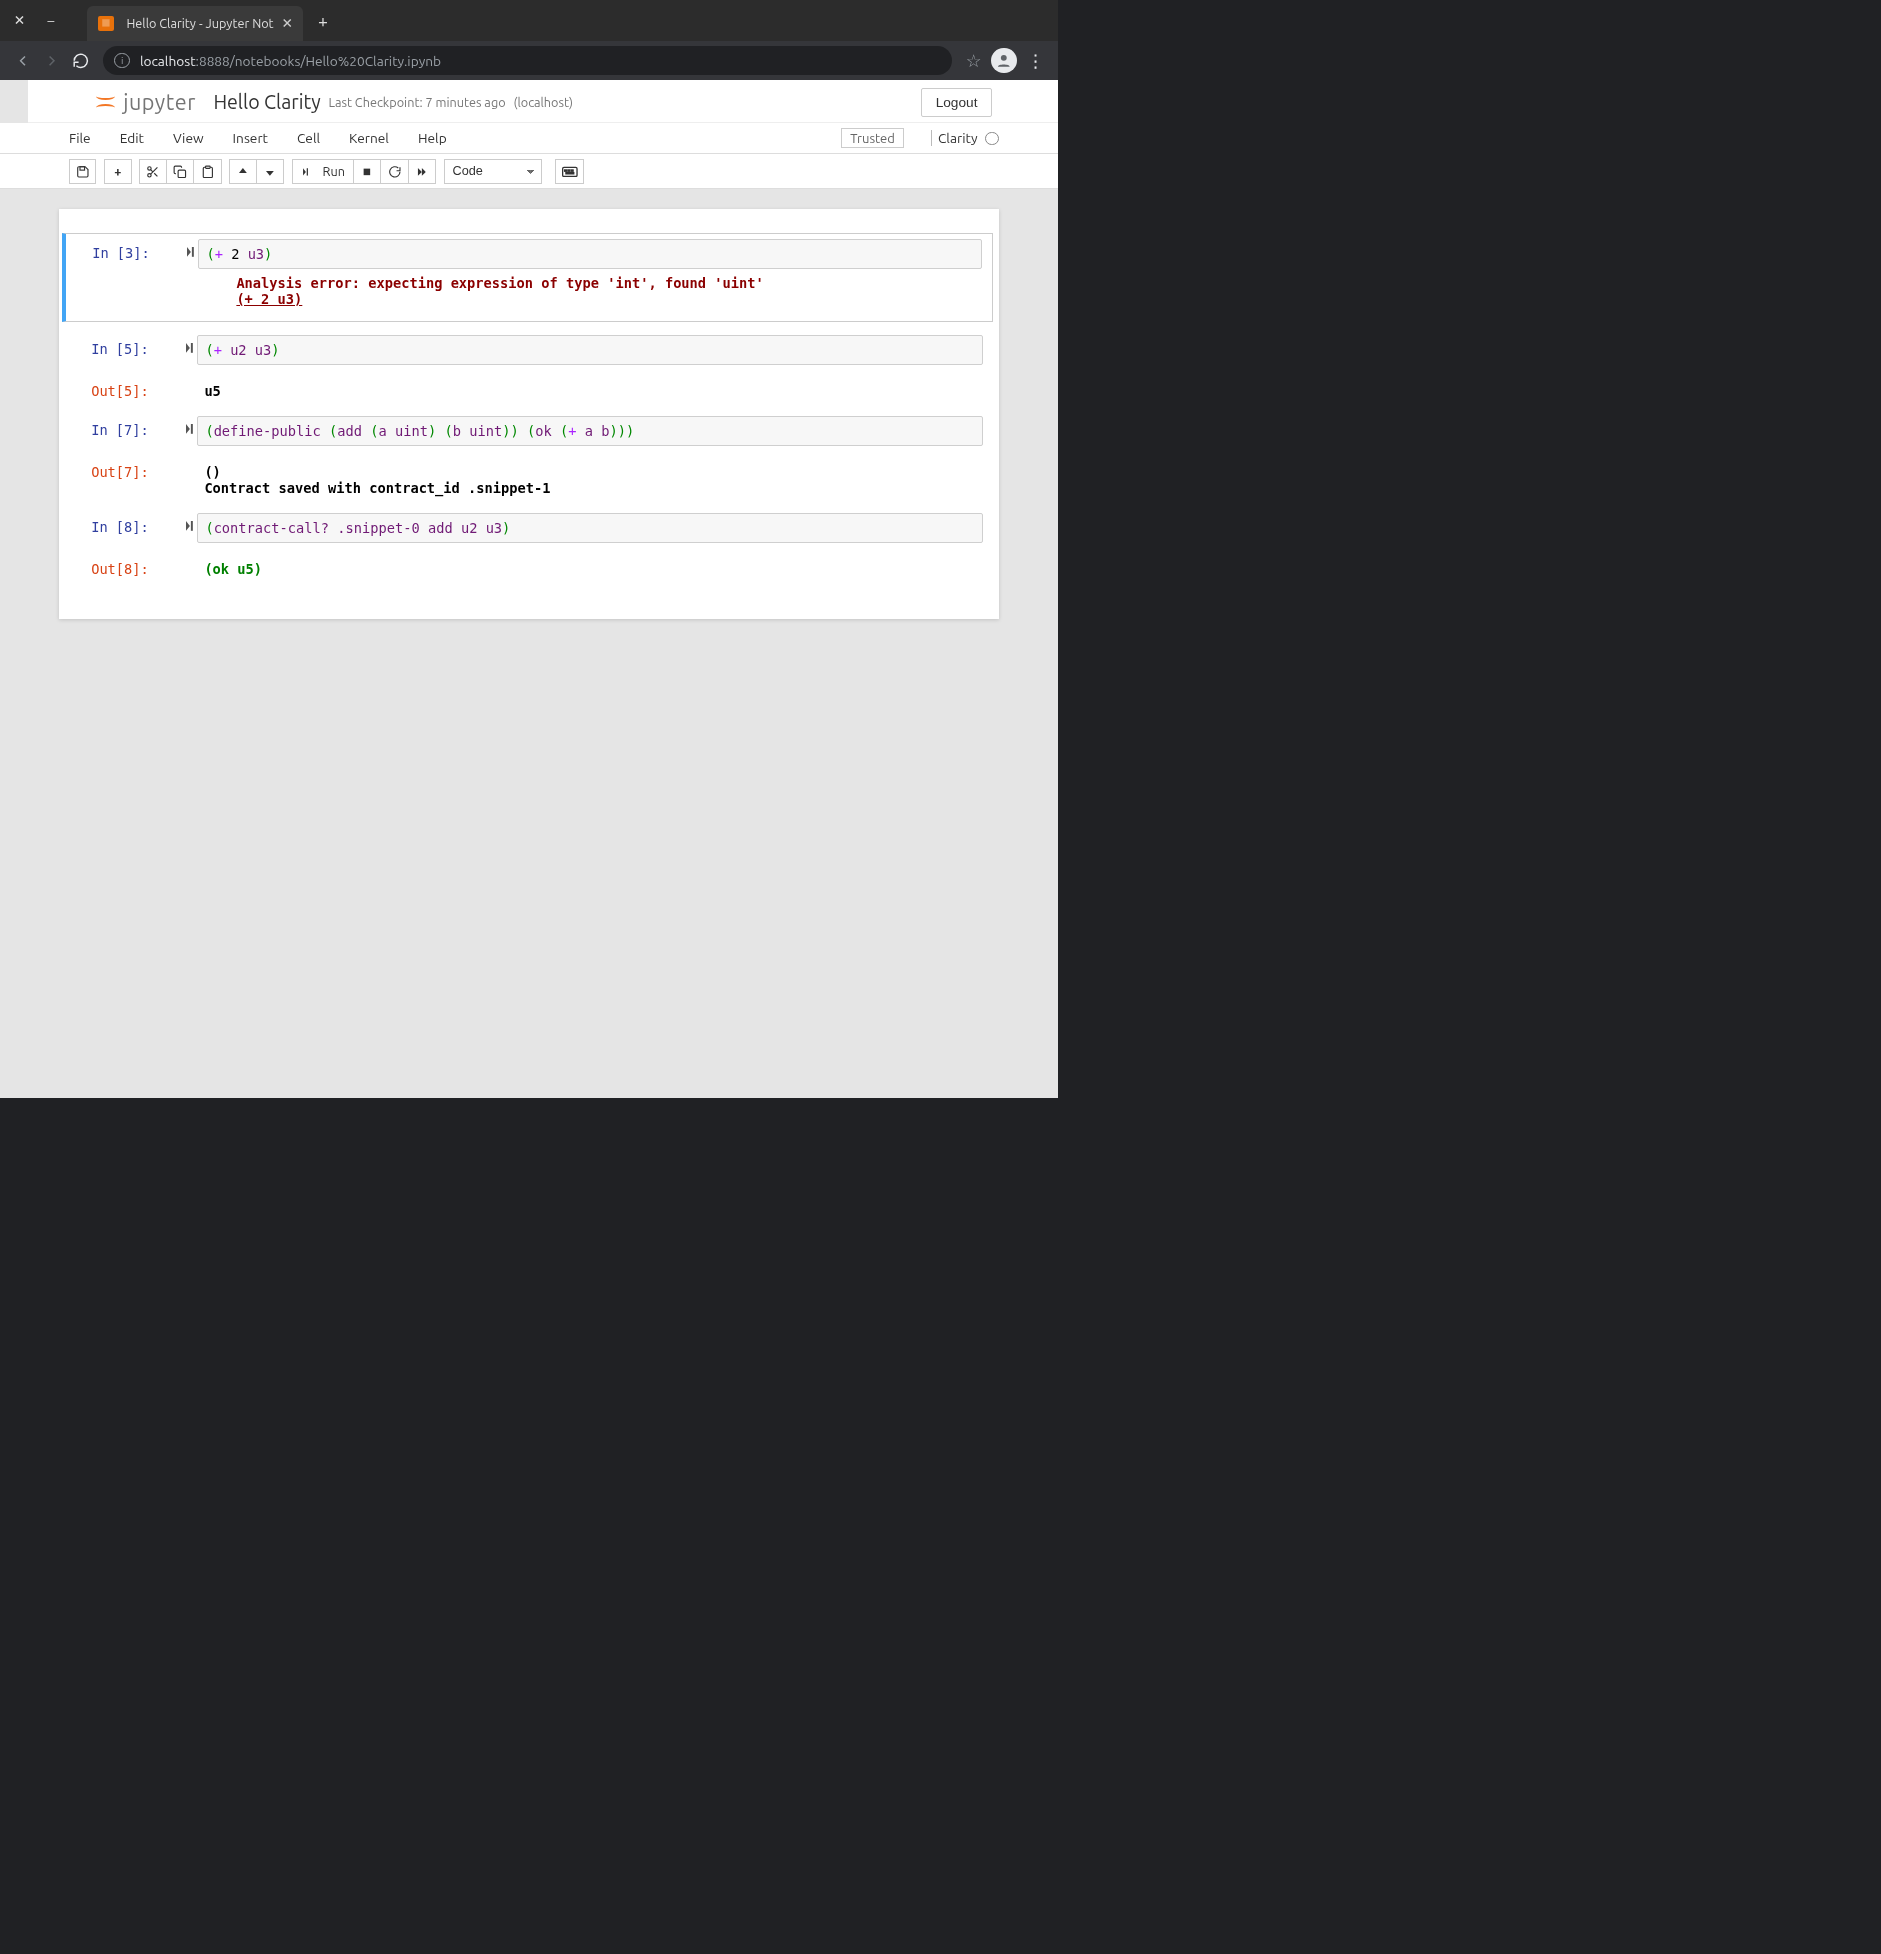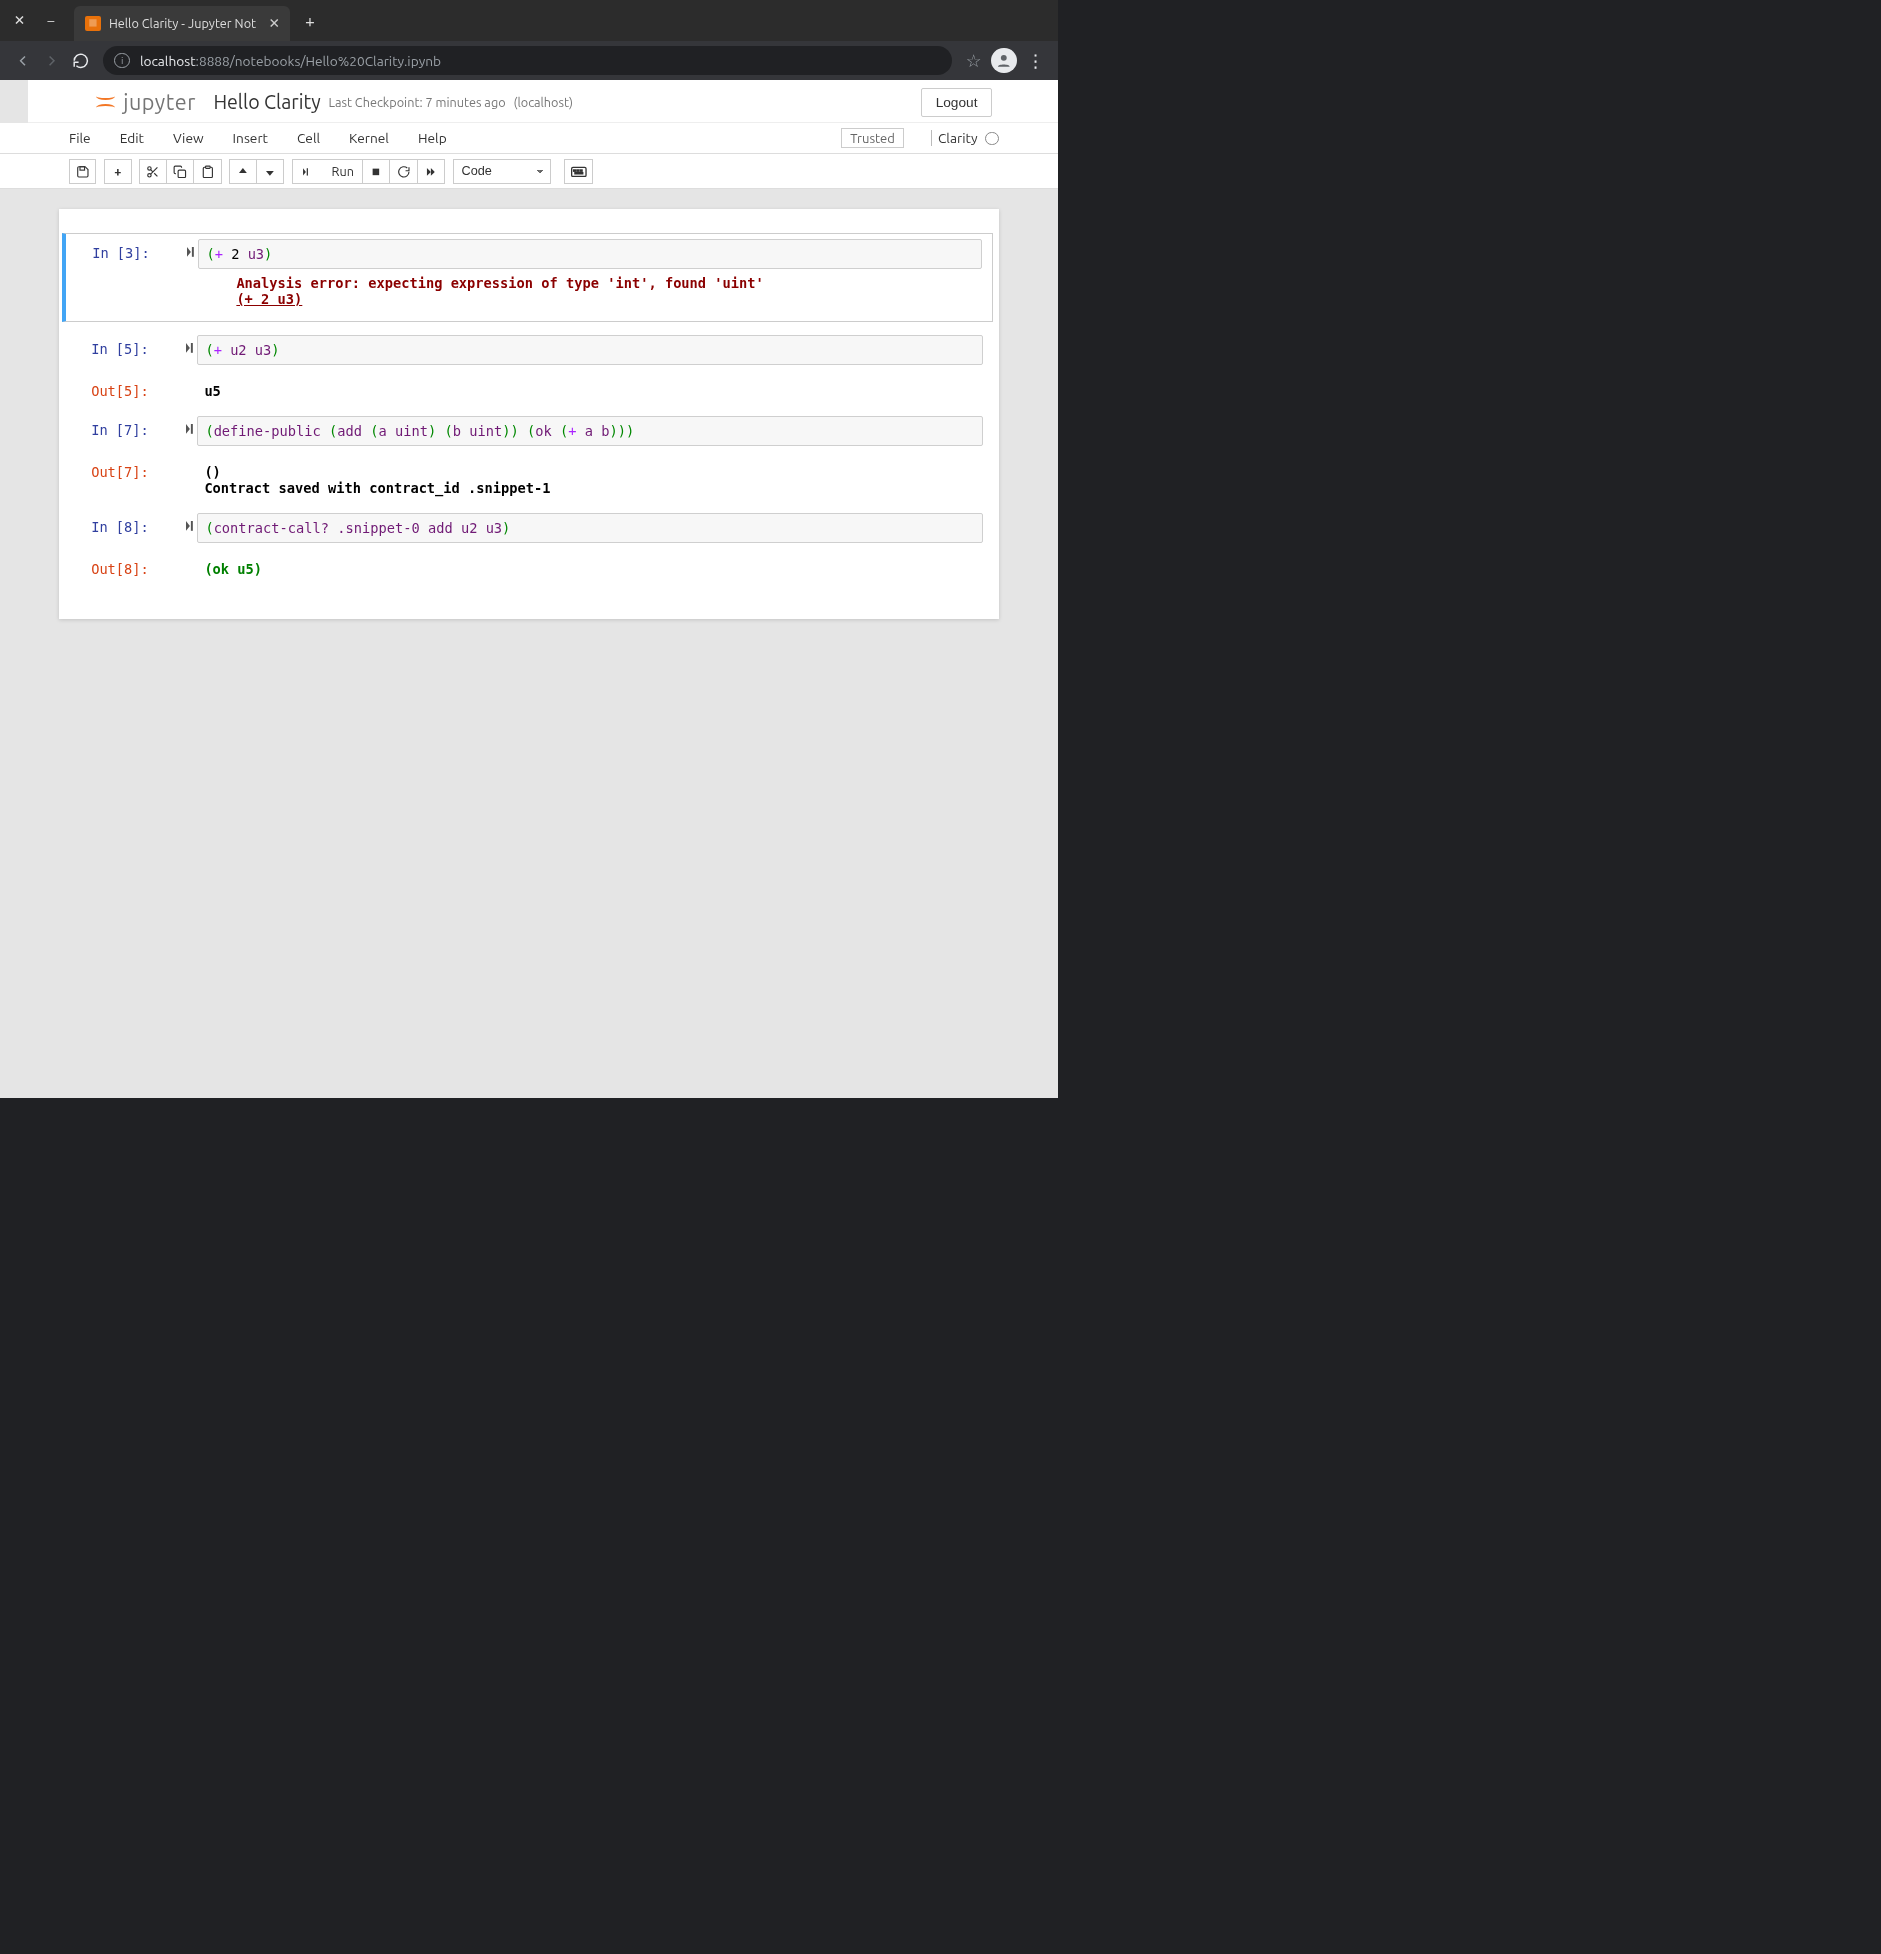--- a/index.html
+++ b/index.html
@@ -23,27 +23,28 @@
   width: 27.4px; height: 27.4px;
   display: flex; align-items: center; justify-content: center;
   color: #ddd; font-size: 13.7px;
   cursor: pointer;
   border-radius: 13.7px;
   margin: 0 2px;
 }
 .tab {
   background: #3a3a3a;
   height: 35px;
-  margin-left: 7px;
+  margin-left: 20px;
   padding: 0 9.8px 0 11.8px;
   display: flex; align-items: center;
   border-radius: 5.9px 5.9px 0 0;
   min-width: 216px;
   position: relative;
   top: 2.9px;
+  text-align: right;
 }
 .tab .favicon {
   width: 15.7px; height: 15.7px;
   background: #e8710a;
   border-radius: 2px;
   margin-right: 7.8px;
   display:flex;align-items:center;justify-content:center;
 }
 .tab .title { color: #ddd; font-size: 12.7px; flex: 1; white-space: nowrap; overflow: hidden; }
 .tab .close { color: #ccc; font-size: 13.7px; margin-left: 7.8px;}
@@ -159,21 +160,21 @@
 }
 .tb-group { display:flex; gap:0; margin-right: 3.9px;}
 .tb-btn {
   border:1px solid #ccc; background:#fff;
   height: 25.5px; min-width: 27.4px;
   display:flex;align-items:center;justify-content:center;
   font-size:12.7px; color:#333;
   padding: 0 5.9px;
 }
 .tb-group .tb-btn + .tb-btn { border-left: none; }
-.tb-btn.run { padding: 0 7.8px; gap:21px;}
+.tb-btn.run { padding: 0 7.8px; gap:12px;}
 .celltype {
   border:1px solid #ccc; background:#fff;
   height:25.5px; font-size:12.7px; color:#333;
   padding: 0 21.6px 0 7.8px; min-width: 98px;
   appearance:none;
   background-image: linear-gradient(45deg, transparent 50%, #666 50%), linear-gradient(-45deg, transparent 50%, #666 50%);
   background-position: right 9.8px center, right 5.9px center;
   background-size: 3.9px 3.9px, 3.9px 3.9px;
   background-repeat: no-repeat;
 }

